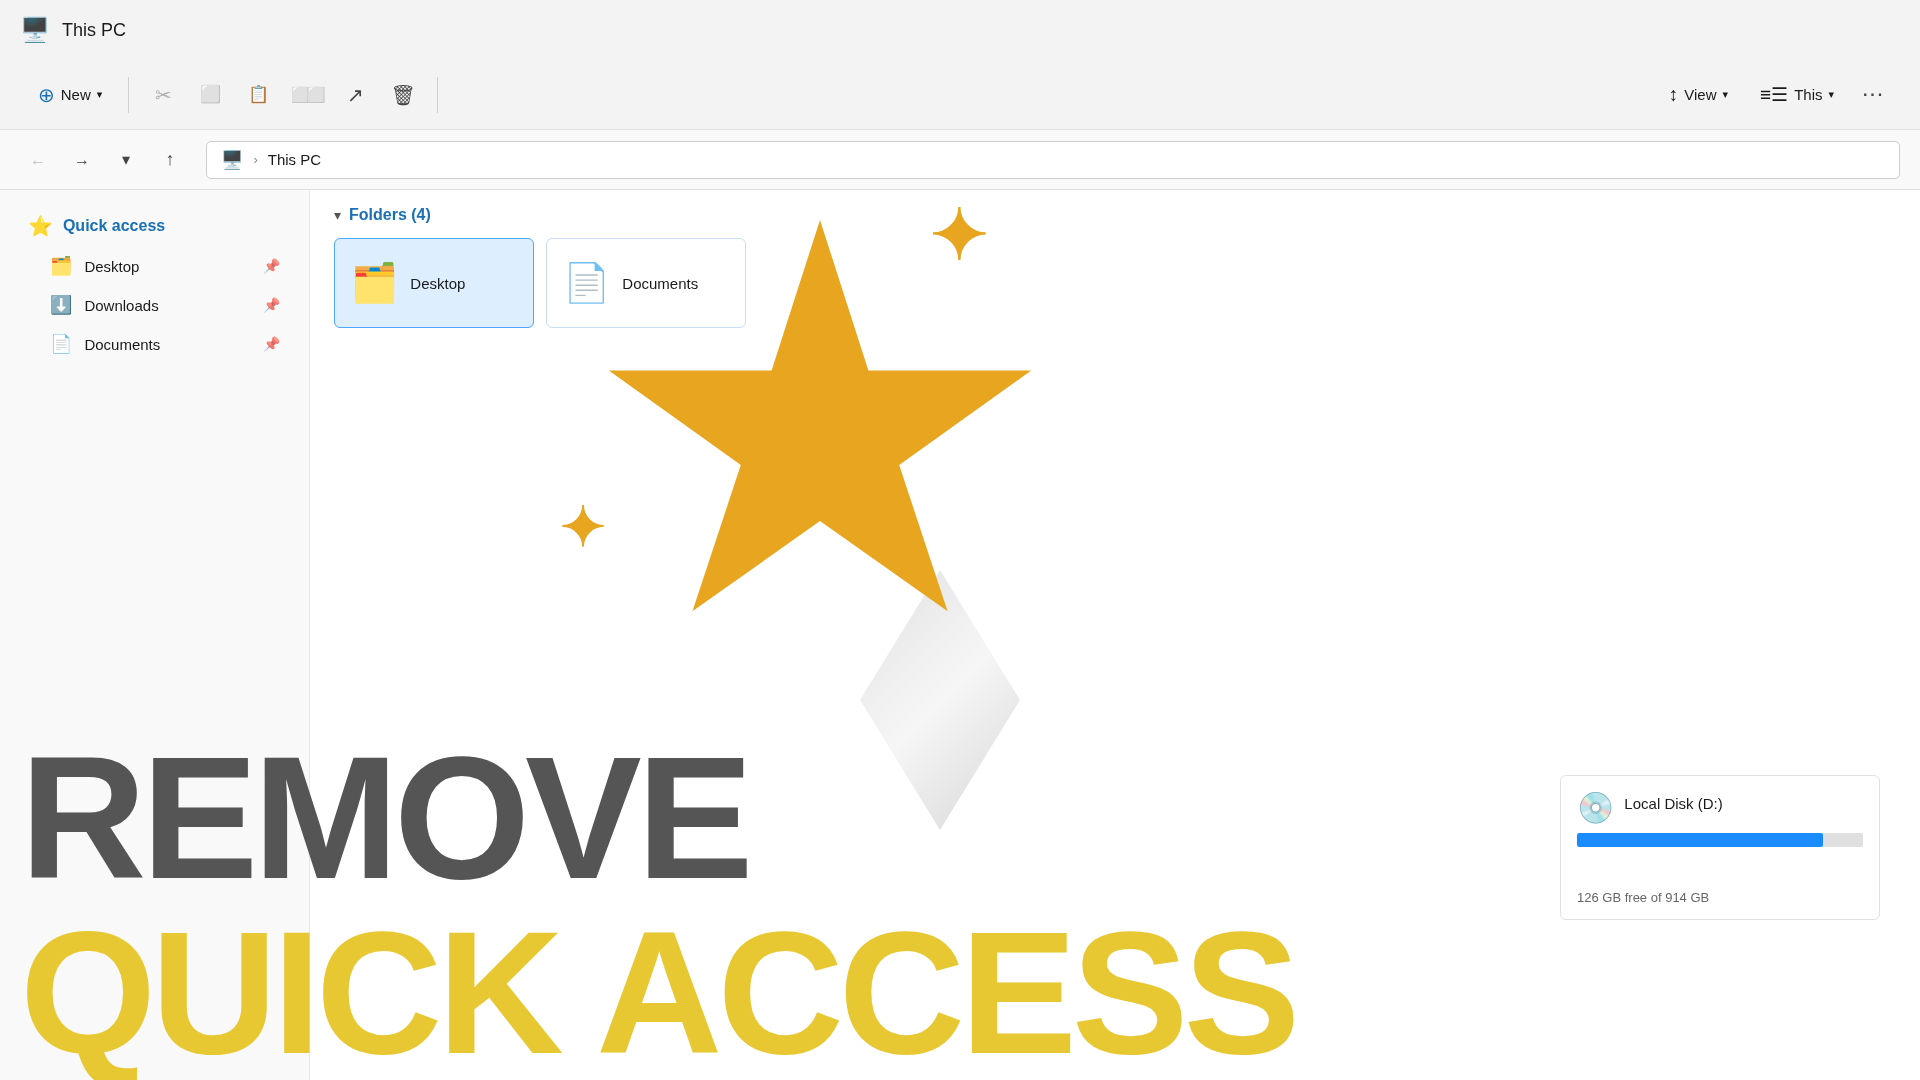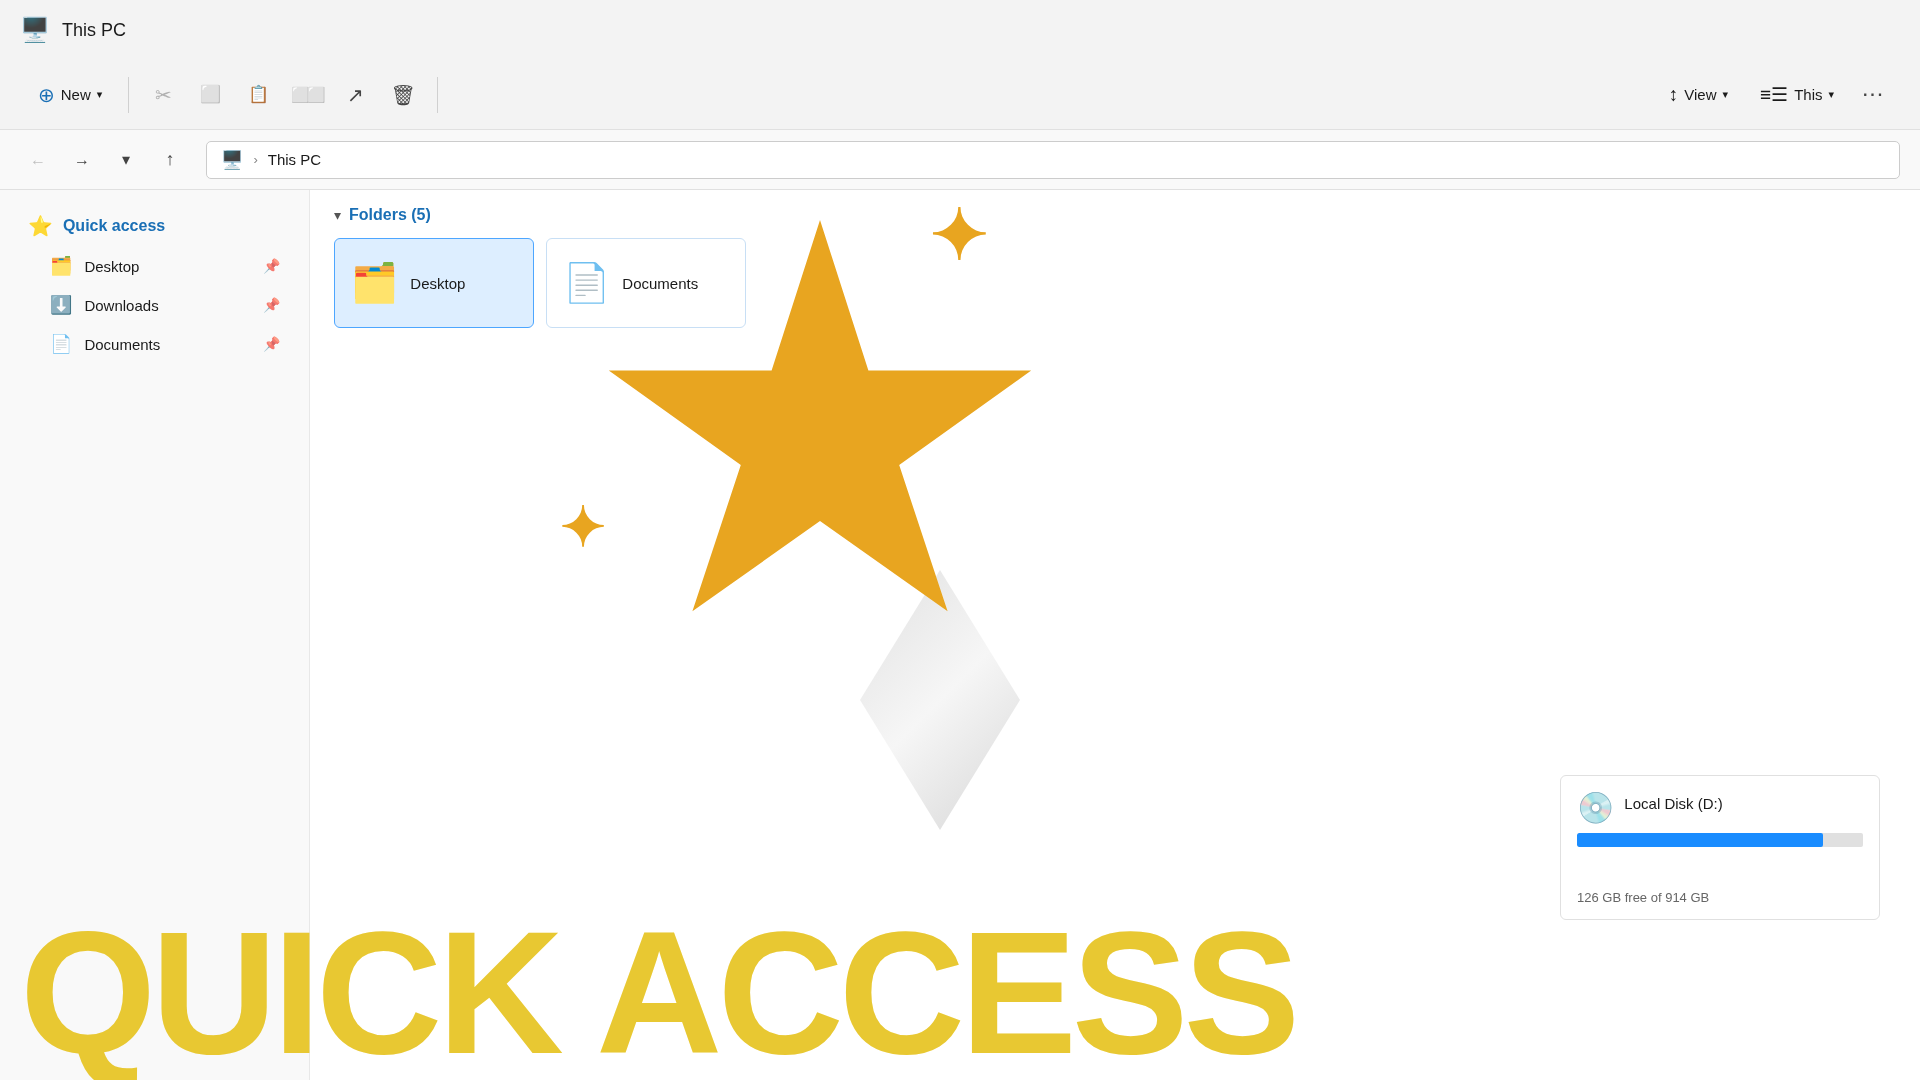--- a/index.html
+++ b/index.html
@@ -351,21 +351,21 @@
     <div class="sidebar-item">
       <span class="sidebar-item-icon">📄</span>
       <span class="sidebar-item-label">Documents</span>
       <span class="pin-icon">📌</span>
     </div>
   </div>
 
   <div class="content-pane">
     <div class="folders-section-header">
       <button class="folders-collapse-btn">▾</button>
-      <span class="folders-title">Folders (5)</span>
+      <span class="folders-title">Folders (4)</span>
     </div>
 
     <div class="folders-grid">
       <div class="folder-item selected">
         <span class="folder-icon-large">🗂️</span>
         <span class="folder-item-label">Desktop</span>
       </div>
       <div class="folder-item">
         <span class="folder-icon-large">📄</span>
         <span class="folder-item-label">Documents</span>
@@ -427,14 +427,15 @@
     <span style="font-size:30px;">💿</span>
     <span class="disk-title">Local Disk (D:)</span>
   </div>
   <div class="disk-bar-bg">
     <div class="disk-bar-fill" style="width: 86%"></div>
   </div>
   <div class="disk-info">126 GB free of 914 GB</div>
 </div>
 
 <div class="overlay-text" style="position:absolute; bottom:0; left:0; z-index:20; pointer-events:none; padding-left:20px; line-height:0.9;">
+  <div style="font-size:175px; font-weight:900; color:#555555; line-height:1; letter-spacing:-5px;">REMOVE</div>
   <div style="font-size:175px; font-weight:900; color:#e8c832; line-height:1; letter-spacing:-5px;">QUICK ACCESS</div>
 </div>
 
 </body></html>

